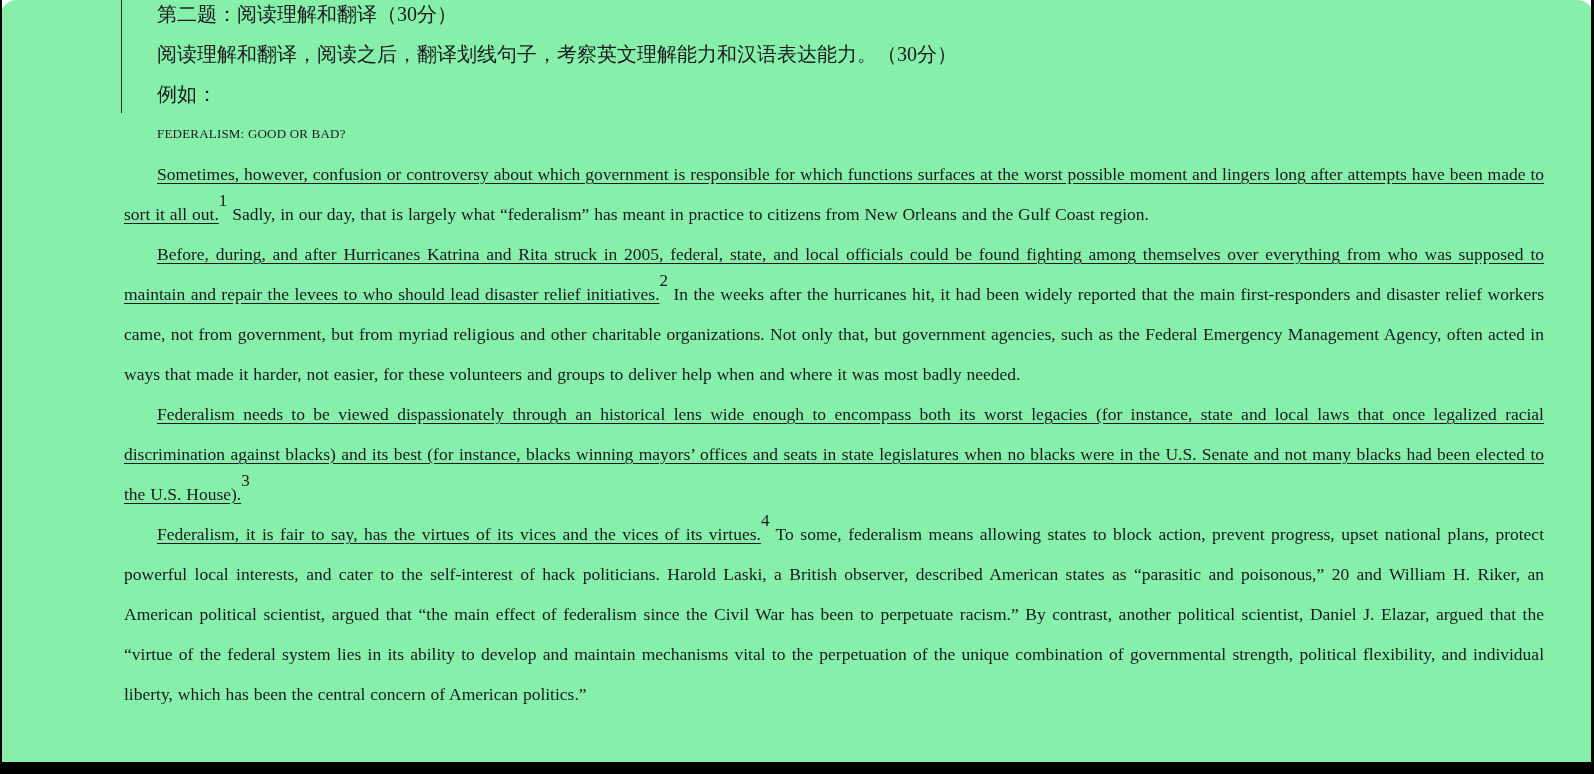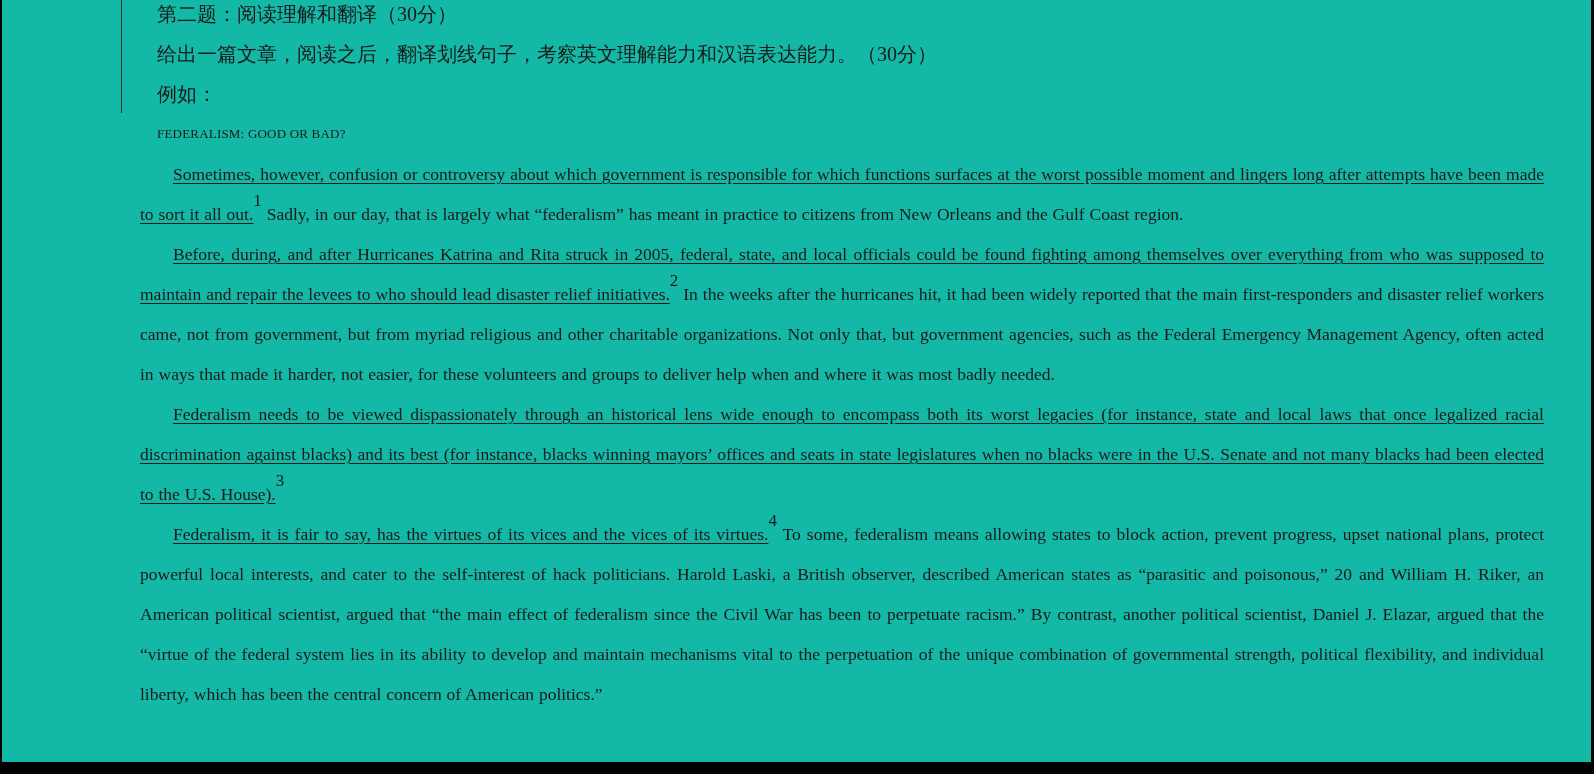--- a/index.html
+++ b/index.html
@@ -11,21 +11,22 @@
     width: 1594px;
     height: 774px;
     position: relative;
     overflow: hidden;
     font-family: "Liberation Serif", "DejaVu Serif", serif;
     color: #1a1a1a;
   }
   .page {
     position: absolute;
     inset: 0;
-    background: #14b8a6;
+    background: #86efac;
+    border-radius: 17px;
   }
   .content {
     position: absolute;
     left: 124px;
     top: -6px;
     width: 1420px;
   }
   p {
     margin: 0;
     text-indent: 33px;
@@ -36,21 +37,20 @@
     white-space: nowrap;
   }
   .title-line {
     font-size: 13px;
     letter-spacing: 0.2px;
   }
   .en {
     font-size: 17.5px;
     text-align: justify;
     word-spacing: 0.5px;
-    margin-left: 16px;
   }
   .u {
     text-decoration: underline;
     text-underline-offset: 3px;
   }
   sup.fn {
     font-size: 17px;
     line-height: 0;
     position: relative;
     top: -7px;
@@ -91,21 +91,21 @@
 </style>
 </head>
 <body>
 
 <div class="page">
 
   <div class="content">
 
     <p class="cn">第二题：阅读理解和翻译（30分）</p>
 
-    <p class="cn">给出一篇文章，阅读之后，翻译划线句子，考察英文理解能力和汉语表达能力。（30分）</p>
+    <p class="cn">阅读理解和翻译，阅读之后，翻译划线句子，考察英文理解能力和汉语表达能力。（30分）</p>
 
     <p class="cn">例如：</p>
 
     <p class="title-line">FEDERALISM: GOOD OR BAD?</p>
 
     <p class="en"><span class="u">Sometimes, however, confusion or controversy about which government is responsible for which functions surfaces at the worst possible moment and lingers long after attempts have been made to sort it all out.</span><sup class="fn">1</sup><span> Sadly, in our day, that is largely what “federalism” has meant in practice to citizens from New Orleans and the Gulf Coast region.</span></p>
 
     <p class="en"><span class="u">Before, during, and after Hurricanes Katrina and Rita struck in 2005, federal, state, and local officials could be found fighting among themselves over everything from who was supposed to maintain and repair the levees to who should lead disaster relief initiatives.</span><sup class="fn">2</sup><span> In the weeks after the hurricanes hit, it had been widely reported that the main first-responders and disaster relief workers came, not from government, but from myriad religious and other charitable organizations. Not only that, but government agencies, such as the Federal Emergency Management Agency, often acted in ways that made it harder, not easier, for these volunteers and groups to deliver help when and where it was most badly needed.</span></p>
 
     <p class="en"><span class="u">Federalism needs to be viewed dispassionately through an historical lens wide enough to encompass both its worst legacies (for instance, state and local laws that once legalized racial discrimination against blacks) and its best (for instance, blacks winning mayors’ offices and seats in state legislatures when no blacks were in the U.S. Senate and not many blacks had been elected to the U.S. House).</span><sup class="fn">3</sup><span></span></p>

